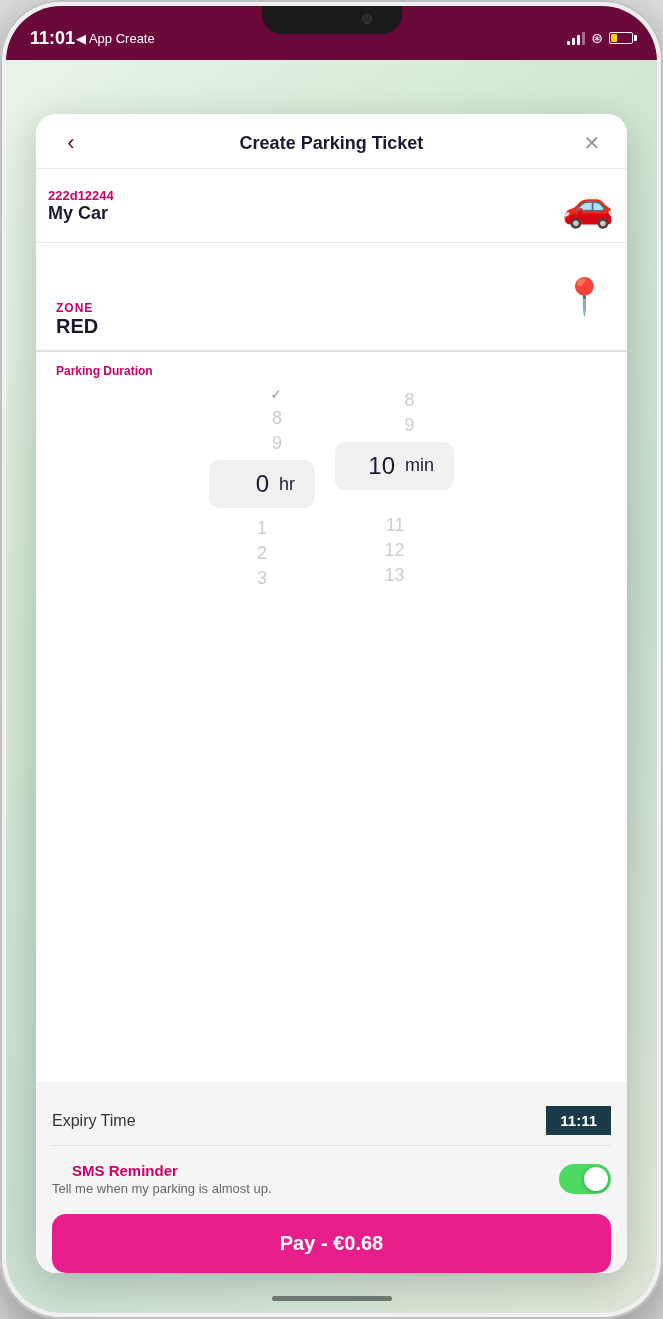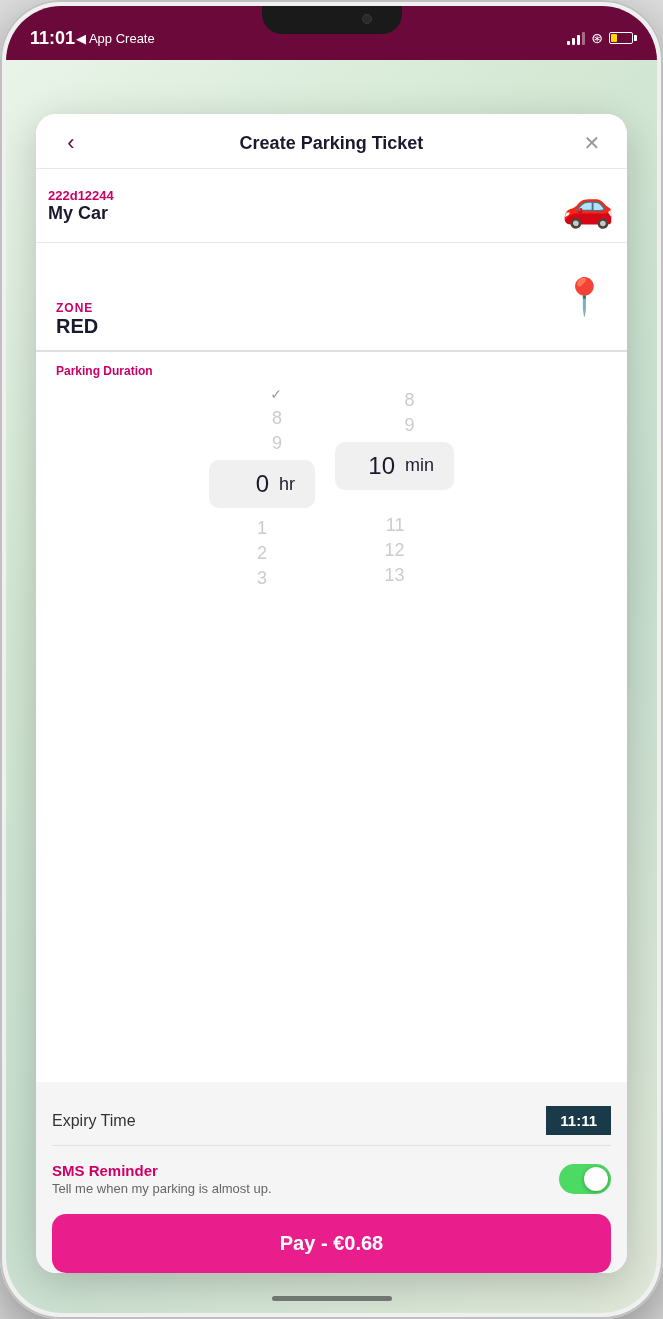--- a/index.html
+++ b/index.html
@@ -306,20 +306,21 @@
     .sms-row {
       padding: 4px 0 14px;
     }
     .sms-title {
       color: #cc0066;
       font-size: 15px;
       font-weight: 700;
       display: flex;
       justify-content: space-between;
       align-items: center;
+      margin-left: 20px;
     }
     .sms-subtitle {
       color: #666;
       font-size: 13px;
       margin-top: 2px;
     }
     
     .toggle {
       width: 52px;
       height: 30px;

